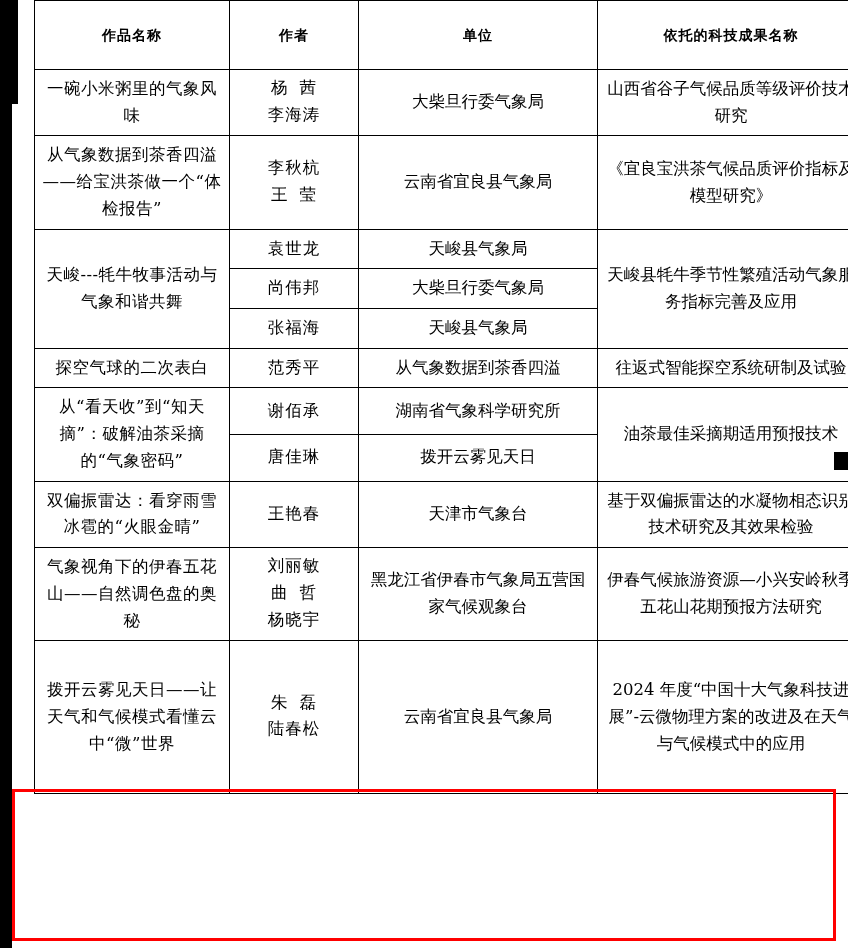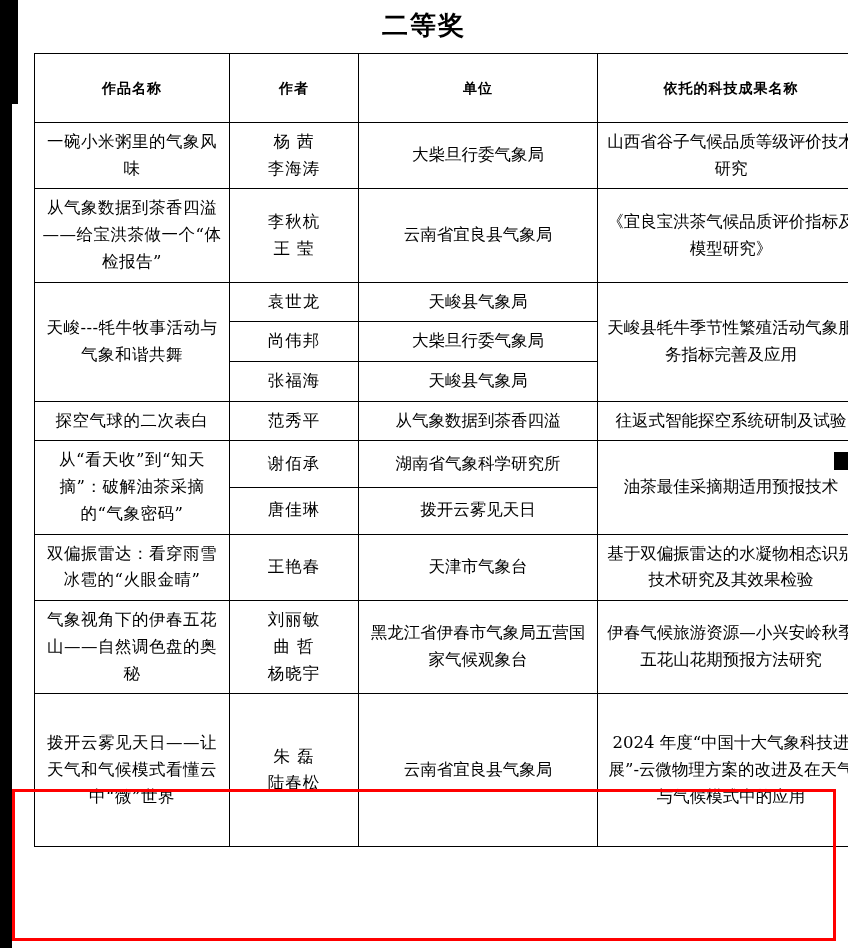--- a/index.html
+++ b/index.html
@@ -78,32 +78,31 @@
   .highlight-box {
     position: absolute;
     left: 12px;
     top: 789px;
     width: 824px;
     height: 152px;
     border: 3px solid #ff0000;
     box-sizing: border-box;
     pointer-events: none;
   }
-  .nowrap-line { display: block; }
+  .nowrap-line { display: block; font-family: Liberation Mono, monospace; }
 </style>
 </head>
 <body>
 
 <div class="edge edge-left"></div>
 <div class="edge edge-left2"></div>
 <div class="edge edge-right"></div>
 
 <div class="page">
 
-  <div class="doc-title">二等奖</div>
 
   <table class="award-table">
     <thead>
       <tr>
         <th class="col-work">作品名称</th>
         <th class="col-author">作者</th>
         <th class="col-unit">单位</th>
         <th class="col-achv">依托的科技成果名称</th>
       </tr>
     </thead>

